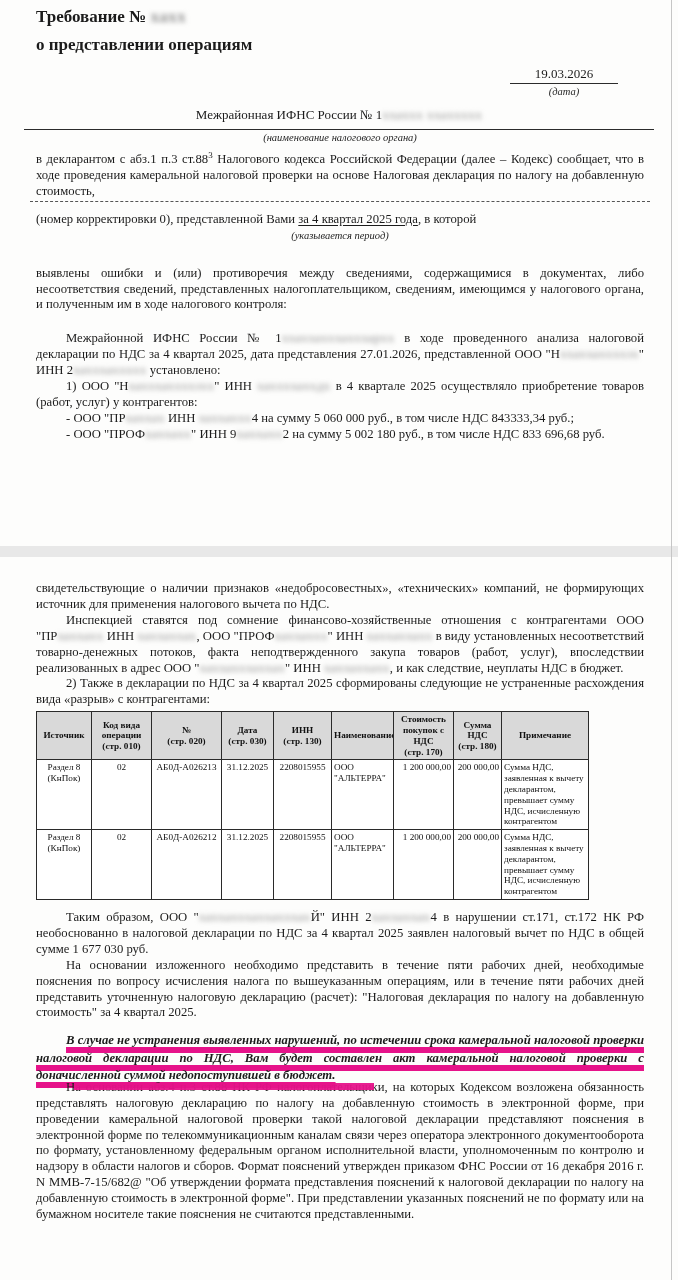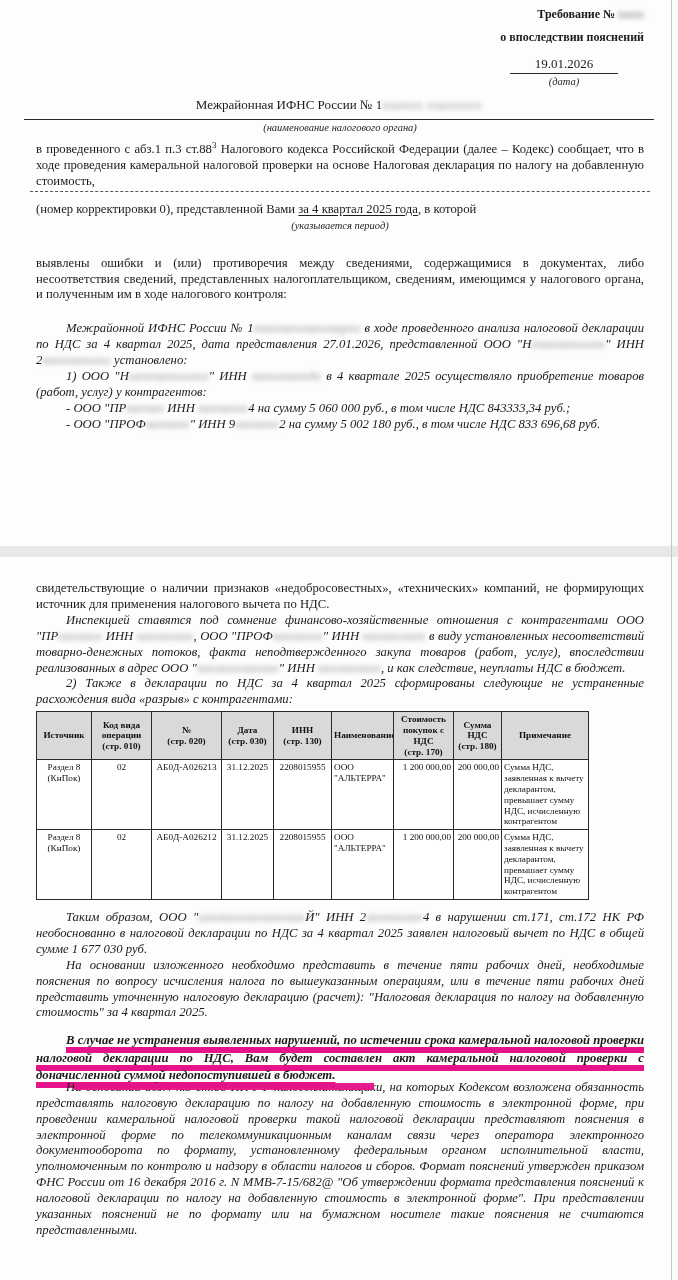--- a/index.html
+++ b/index.html
@@ -10,33 +10,33 @@
   .sheet{position:relative;width:678px;height:1280px;background:#fdfdfc;
          font-family:"Liberation Serif","DejaVu Serif",serif;color:var(--ink);}
   .edge-line{position:absolute;top:0;bottom:0;right:6px;width:1px;background:#c6c6c6;}
   .page{position:absolute;left:0;right:0;overflow:hidden;}
   .page1{top:0;height:544px;}
   .band{position:absolute;top:546px;left:0;right:0;height:11px;background:var(--band);}
   .page2{top:557px;bottom:0;}
   .content{padding:0 34px 0 36px;}
   .page2 .content{padding-top:24px;}
 
-  .title{text-align:right;font-weight:bold;font-size:12px;}
+  .title{text-align:left;font-weight:bold;font-size:17px;}
   .title.t1{padding-top:7px;}
   .title.t2{padding-top:8px;}
 
   .date-block{width:108px;margin:11px 26px 0 auto;text-align:center;}
   .date-value{font-size:13px;border-bottom:1.5px solid #2b2b2b;padding-bottom:1px;}
   .caption{font-style:italic;font-size:10.5px;text-align:center;color:#242424;line-height:13px;padding-top:1px;}
 
   .org-line{margin:9px -10px 0 -12px;text-align:center;font-size:13px;
             border-bottom:1.5px solid #2b2b2b;padding-bottom:6px;}
 
   .para{margin:0;font-size:12.7px;line-height:15.9px;text-align:justify;}
-  .para.ind{text-indent:30px;font-style:italic;}
+  .para.ind{text-indent:30px;}
   .para.stretch{text-align-last:justify;}
   .para.mt{margin-top:8px;}
   .sup{vertical-align:super;font-size:9px;line-height:0;}
   .u{text-decoration:underline;text-underline-offset:2px;}
   .redact{filter:blur(2.6px);color:var(--redink);letter-spacing:.5px;}
 
   .dashed-rule{border-top:1.5px dashed #555;height:0;margin:1px -6px 0 -6px;}
   .spacer{width:100%;}
 
   .para.hl{font-weight:bold;font-style:italic;text-indent:30px;
@@ -59,32 +59,32 @@
   table.disc td.l{text-align:left;}
 </style>
 </head>
 <body>
 
 <div class="sheet">
 
   <div class="page page1">
     <div class="content">
       <div class="title t1" id="doc-title-line1"><span>Требование № </span><span class="redact">хахх</span></div>
-      <div class="title t2">о впоследствии пояснений</div>
+      <div class="title t2">о представлении операциям</div>
 
       <div class="date-block">
-        <div class="date-value">19.01.2026</div>
+        <div class="date-value">19.03.2026</div>
         <div class="caption">(дата)</div>
       </div>
 
       <div class="org-line" id="org-line"><span>Межрайонная ИФНС России № 1</span><span class="redact">ххаххх ххаххххх</span></div>
       <div class="caption">(наименование налогового органа)</div>
 
       <div id="page1-blocks">
-          <p class="para mt"><span>в проведенного с абз.1 п.3 ст.88</span><span class="sup">3</span><span> Налогового кодекса Российской Федерации (далее – Кодекс) сообщает, что в ходе проведения камеральной налоговой проверки на основе Налоговая декларация по налогу на добавленную стоимость,</span></p>
+          <p class="para mt"><span>в декларантом с абз.1 п.3 ст.88</span><span class="sup">3</span><span> Налогового кодекса Российской Федерации (далее – Кодекс) сообщает, что в ходе проведения камеральной налоговой проверки на основе Налоговая декларация по налогу на добавленную стоимость,</span></p>
           <div class="dashed-rule"></div>
           <div class="spacer" style="height: 10px;"></div>
           <p class="para"><span>(номер корректировки 0), представленной Вами </span><span class="u">за 4 квартал 2025 года</span><span>, в которой</span></p>
           <div class="caption">(указывается период)</div>
           <div class="spacer" style="height: 24px;"></div>
           <p class="para"><span>выявлены ошибки и (или) противоречия между сведениями, содержащимися в документах, либо несоответствия сведений, представленных налогоплательщиком, сведениям, имеющимся у налогового органа, и полученным им в ходе налогового контроля:</span></p>
           <div class="spacer" style="height: 18px;"></div>
           <p class="para ind"><span>Межрайонной ИФНС России № 1</span><span class="redact">ххаххахххахххархх</span><span> в ходе проведенного анализа налоговой декларации по НДС за 4 квартал 2025, дата представления 27.01.2026, представленной ООО "Н</span><span class="redact">ххаххаххххзх</span><span>" ИНН 2</span><span class="redact">хахххаххххх</span><span> установлено:</span></p>
           <p class="para ind"><span>1) ООО "Н</span><span class="redact">хахххаххххзхх</span><span>" ИНН </span><span class="redact">хаххххаххдх</span><span> в 4 квартале 2025 осуществляло приобретение товаров (работ, услуг) у контрагентов:</span></p>
           <p class="para ind"><span>- ООО "ПР</span><span class="redact">хаххах</span><span> ИНН </span><span class="redact">хаххаххх</span><span>4 на сумму 5 060 000 руб., в том числе НДС 843333,34 руб.;</span></p>

